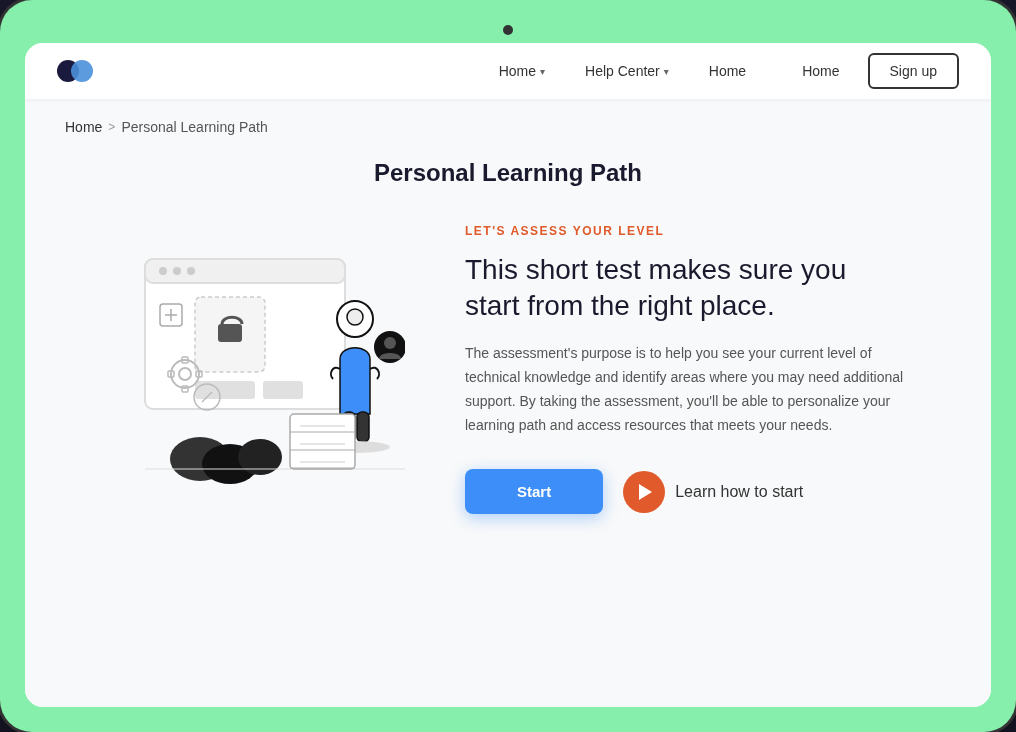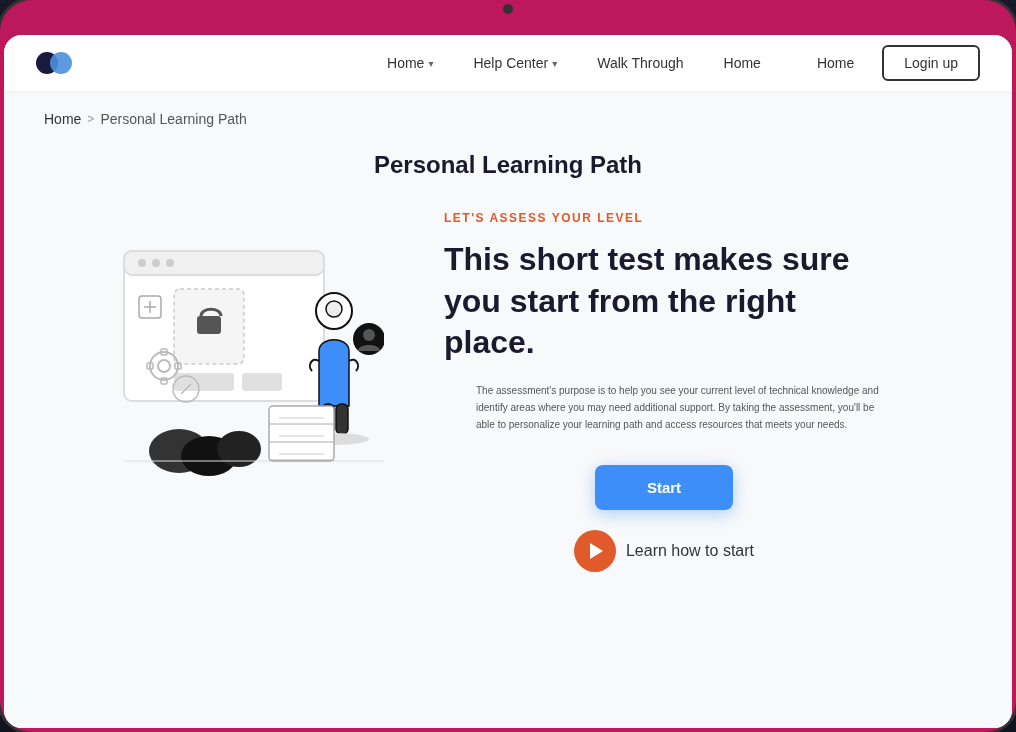--- a/index.html
+++ b/index.html
@@ -9,28 +9,27 @@
       display: flex;
       align-items: center;
       justify-content: center;
       min-height: 100vh;
       font-family: -apple-system, BlinkMacSystemFont, 'Segoe UI', sans-serif;
     }
 
     .tablet-frame {
       width: 1016px;
       height: 732px;
-      background: #be185d;
+      background: #86efac;
       border-radius: 32px;
-      padding: 4px;
+      padding: 25px;
       box-shadow: 0 0 0 3px #333, 0 20px 60px rgba(0,0,0,0.7);
       position: relative;
       display: flex;
       flex-direction: column;
-      gap: 13px;
     }
 
     .tablet-camera {
       width: 10px;
       height: 10px;
       background: #333;
       border-radius: 50%;
       margin: 0 auto 8px;
     }
 
@@ -181,20 +180,21 @@
 
     .page-title {
       font-size: 24px;
       font-weight: 700;
       color: #1a1a2e;
     }
 
     
     .main-section {
       display: flex;
+      align-items: center;
       padding: 0 60px 40px;
       gap: 60px;
     }
 
     
     .illustration-container {
       flex: 0 0 320px;
       height: 300px;
       display: flex;
       align-items: center;
@@ -216,40 +216,38 @@
     .assess-label {
       font-size: 12px;
       font-weight: 700;
       color: #e05a2b;
       letter-spacing: 1.5px;
       text-transform: uppercase;
       margin-bottom: 14px;
     }
 
     .main-heading {
-      font-size: 32px;
-      font-weight: 700;
+      font-size: 28px;
+      font-weight: 400;
       color: #1a1a2e;
       line-height: 1.3;
       margin-bottom: 18px;
     }
 
     .main-description {
-      font-size: 10px;
+      font-size: 14px;
       color: #555;
       line-height: 1.7;
       margin-bottom: 32px;
-      margin-left: 32px;
     }
 
     .cta-row {
       display: flex;
       align-items: center;
       gap: 20px;
-      flex-direction: column;
     }
 
     .btn-start {
       padding: 14px 52px;
       background: #3d8ef8;
       color: #fff;
       border: none;
       border-radius: 8px;
       font-size: 15px;
       font-weight: 600;
@@ -308,30 +306,27 @@
       <ul class="nav-links">
         <li class="nav-link">
           <span>Home</span>
           <span class="chevron">▾</span>
         </li>
         <li class="nav-link">
           <span>Help Center</span>
           <span class="chevron">▾</span>
         </li>
         <li class="nav-link">
-          <span>Walk Through</span>
-        </li>
-        <li class="nav-link">
           <span>Home</span>
         </li>
       </ul>
 
       <div class="nav-auth">
         <button class="btn-login">Home</button>
-        <button class="btn-signup">Login up</button>
+        <button class="btn-signup">Sign up</button>
       </div>
     </nav>
 
     <div class="page-content">
 
       <div class="breadcrumb">
         <span class="breadcrumb-home">Home</span>
         <span class="breadcrumb-sep">&gt;</span>
         <span class="breadcrumb-current">Personal Learning Path</span>
       </div>

